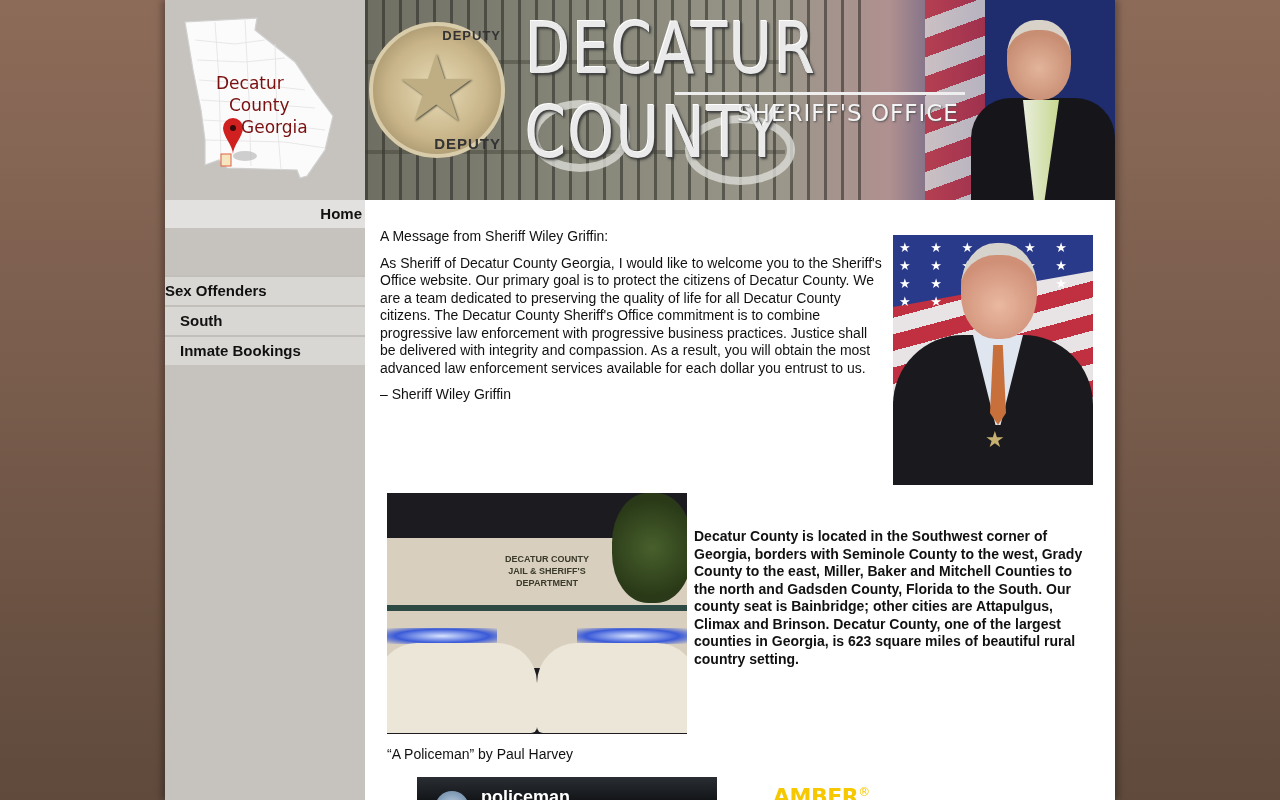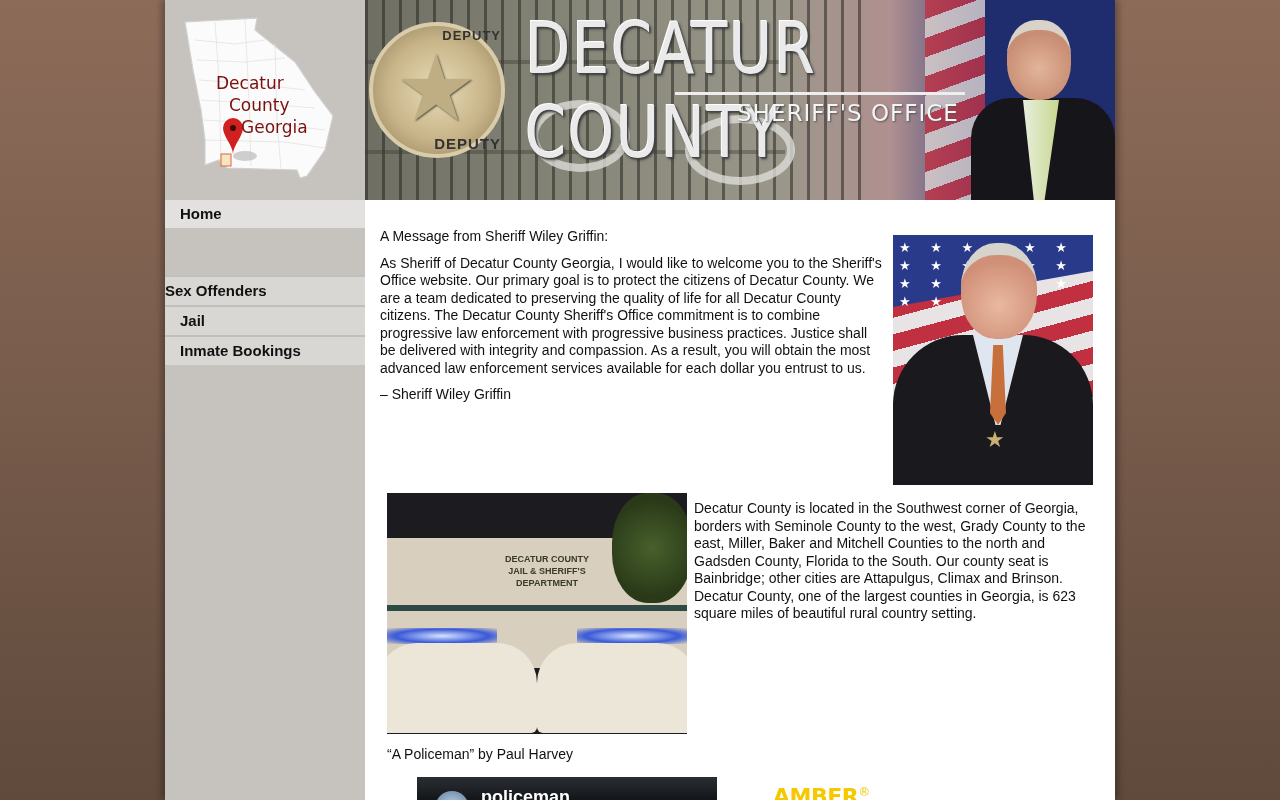--- a/index.html
+++ b/index.html
@@ -26,21 +26,21 @@
     position: absolute; color: #7a1010; font-family: "DejaVu Sans", sans-serif;
     font-size: 17px; line-height: 22px;
   }
   .nav { list-style: none; }
   .nav li {
     background: #d9d7d4;
     border-top: 2px solid #c2bfbb;
     font-weight: bold; font-size: 15px; color: #111;
     padding: 5px 15px 5px 15px; line-height: 18px; cursor: pointer;
   }
-  .nav li:first-child { background: #e2e1df; border-top: none; padding-top: 5px; }
+  .nav li:first-child { background: #e2e1df; border-top: none; padding-top: 5px; text-align: right; }
   .nav li.tall { line-height: 28px; padding-top: 1px; padding-bottom: 1px; }
   .banner {
     position: absolute; left: 200px; top: 0; width: 750px; height: 200px;
     overflow: hidden;
     background: linear-gradient(90deg, #6e6e62 0%, #87877a 30%, #9a978a 55%, #b09090 70%, #2c3a7a 85%, #1c2450 100%);
   }
   .banner .bars {
     position: absolute; left: 0; top: 0; width: 500px; height: 200px;
     background: repeating-linear-gradient(90deg, rgba(40,40,35,0.55) 0 3px, transparent 3px 17px);
   }
@@ -163,21 +163,21 @@
   .jail-photo .car {
     position: absolute; top: 150px; width: 160px; height: 90px; background: #ece6d8;
     border-radius: 40px 40px 6px 6px;
   }
   .jail-photo .car.l { left: -10px; }
   .jail-photo .car.r { left: 150px; }
   .jail-photo .lightbar {
     position: absolute; top: 135px; width: 110px; height: 16px;
     background: radial-gradient(ellipse, #d8e4ff 0%, #3a5ad8 60%, transparent 100%);
   }
-  .location { position: absolute; left: 329px; top: 300px; width: 400px; }
+  .location { position: absolute; left: 329px; top: 328px; width: 400px; font-weight: bold; }
   .poem-title { position: absolute; left: 22px; top: 546px; }
   .video-thumb {
     position: absolute; left: 52px; top: 577px; width: 300px; height: 30px;
     background: linear-gradient(180deg, #2a2e34, #0c0e10); color: #fff; overflow: hidden;
   }
   .video-thumb .globe {
     position: absolute; left: 18px; top: 14px; width: 34px; height: 34px; border-radius: 50%;
     background: radial-gradient(circle, #c8d8e8, #5a7a9a);
   }
   .video-thumb .vtitle {
@@ -215,21 +215,21 @@
         <ellipse cx="80" cy="156" rx="12" ry="5" fill="#b0b0b0" opacity="0.6"></ellipse>
       </svg>
       <div class="logo-text" style="left:51px; top:72px;">Decatur</div>
       <div class="logo-text" style="left:64px; top:94px;">County</div>
       <div class="logo-text" style="left:76px; top:116px;">Georgia</div>
     </div>
 
     <ul class="nav">
       <li>Home</li>
       <li style="padding-left:0;margin-top:47px;">Sex Offenders</li>
-      <li>Jail</li>
+      <li>South</li>
       <li>Inmate Bookings</li>
     </ul>
   </div>
 
   <div class="banner">
     <div class="bars"></div>
     <div class="hbar" style="top:60px;"></div>
     <div class="hbar" style="top:150px;"></div>
     <div class="flag-stripes"></div>
     <div class="flag-blue"></div>

